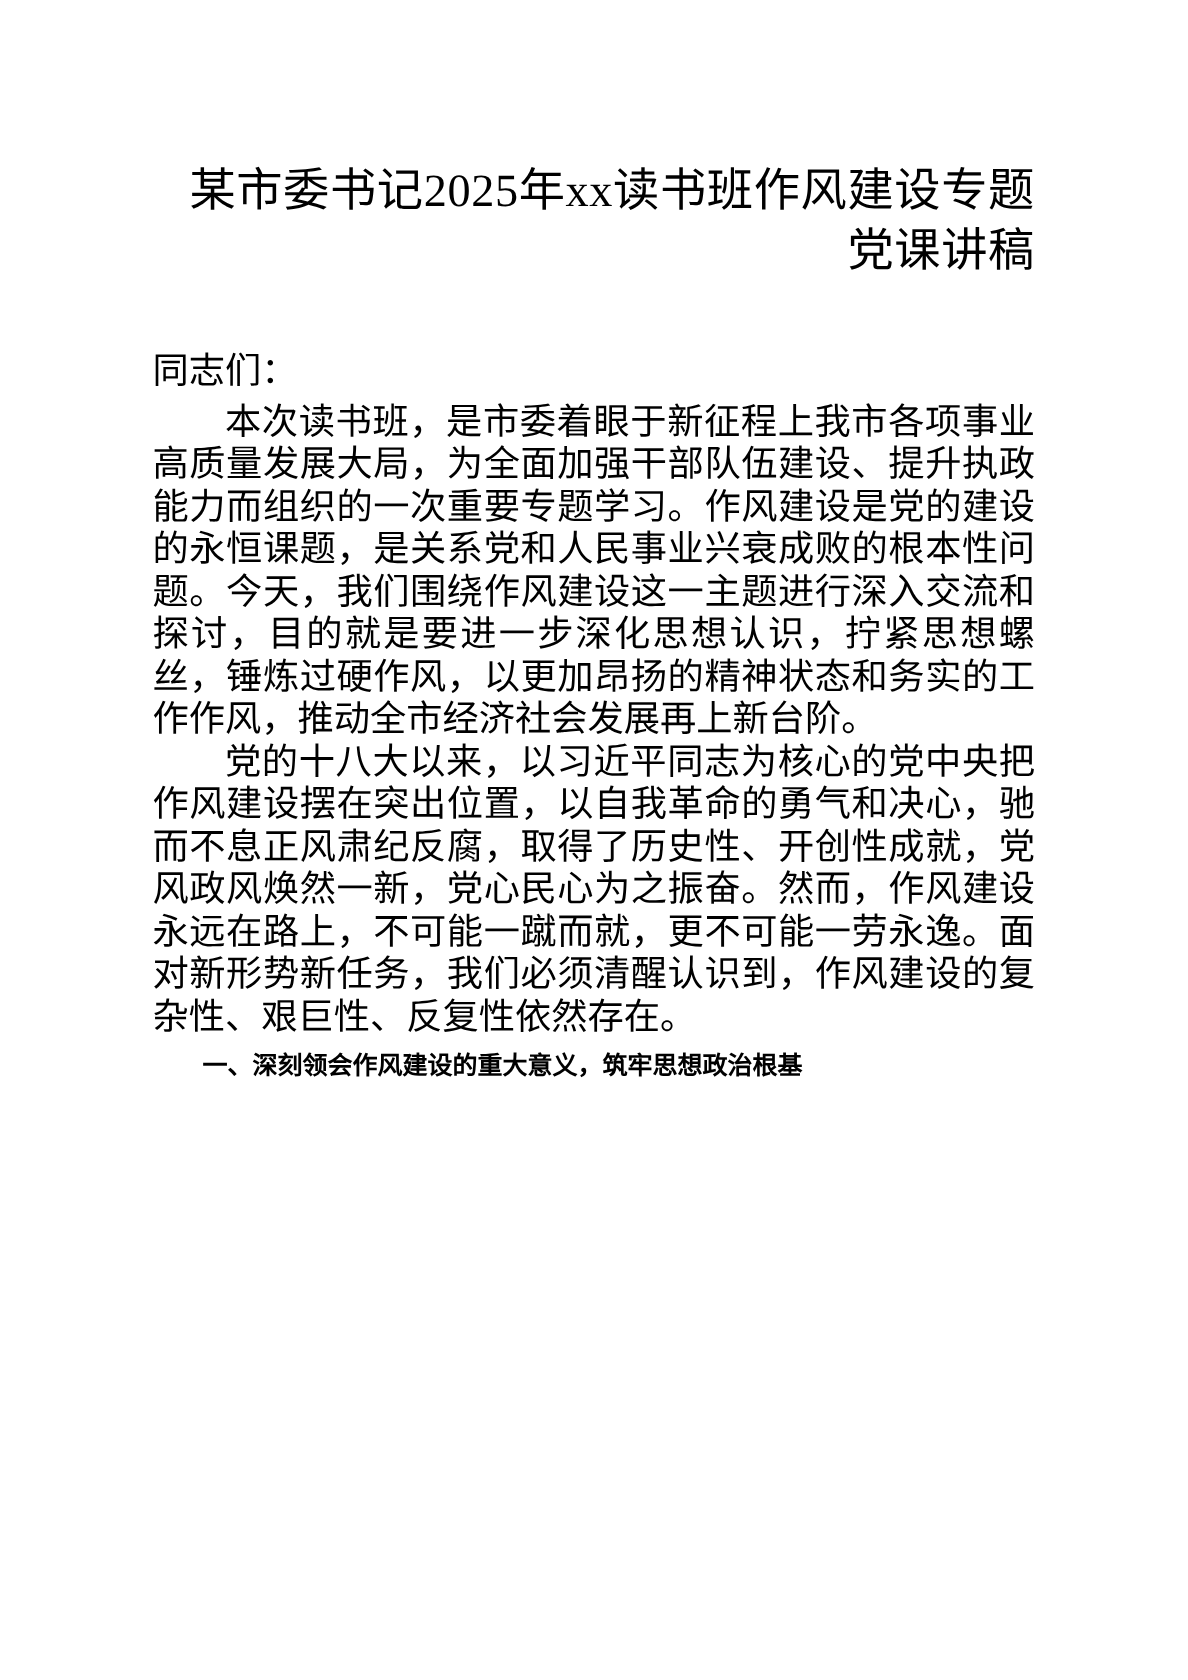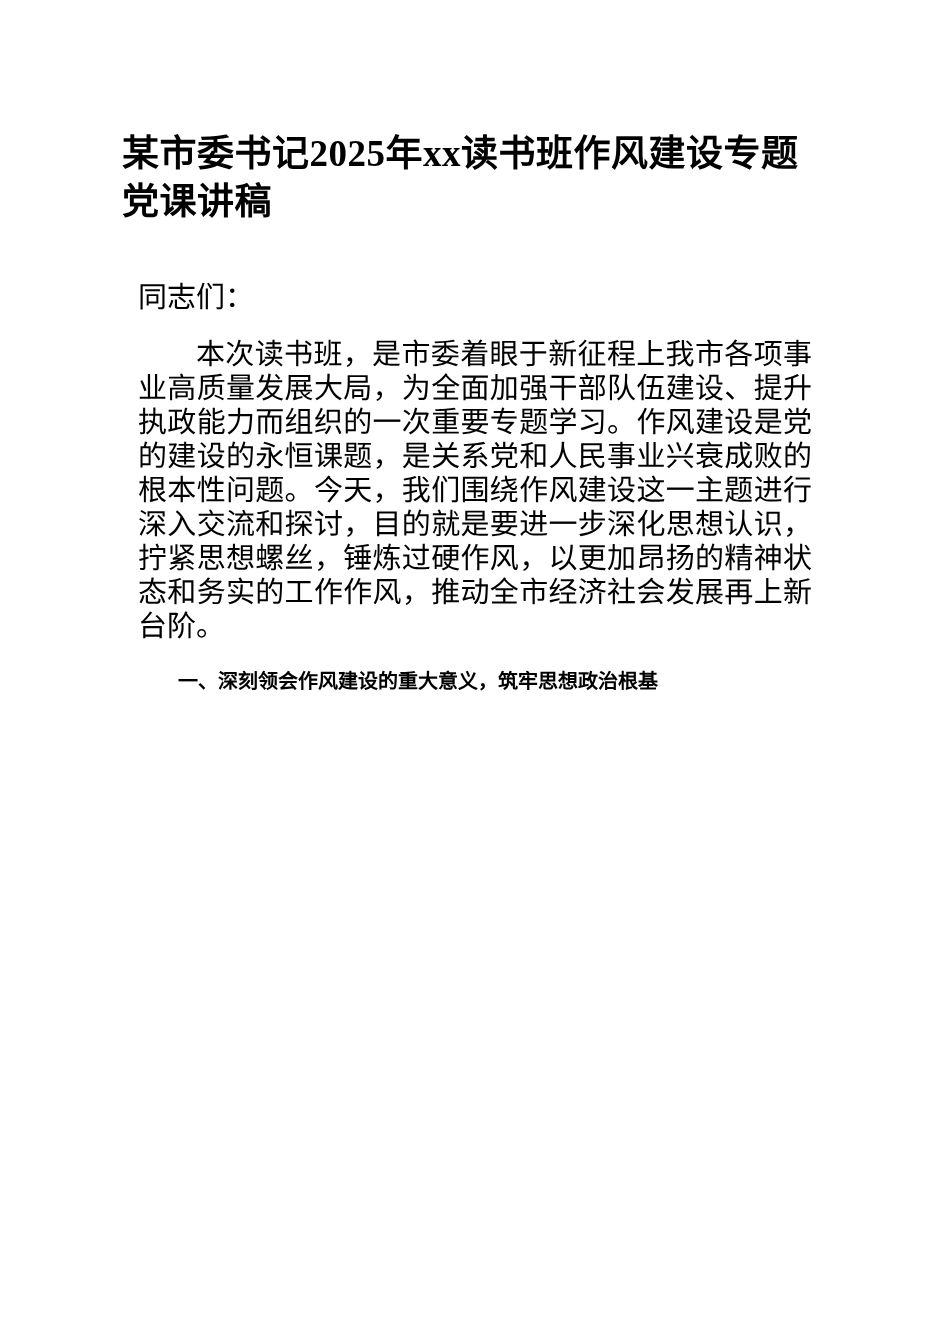--- a/index.html
+++ b/index.html
@@ -14,30 +14,30 @@
     height: 1344px;
     margin: 0 auto;
     background: #ffffff;
     color: #000000;
     box-sizing: border-box;
     padding: 130px 122px 0 122px;
     overflow: hidden;
   }
   .doc-title {
     font-family: "Liberation Serif", "DejaVu Serif", serif;
-    font-weight: bold;
+    font-weight: normal;
     font-size: 37px;
     line-height: 48px;
-    text-align: left;
+    text-align: right;
     margin: 0 0 49px 0;
     letter-spacing: 0.5px;
   }
   .doc-body p,
   .doc-body h2 {
-    margin: 16px;
+    margin: 0;
   }
   .salutation {
     font-family: "Liberation Serif", "DejaVu Serif", serif;
     font-size: 29px;
     line-height: 45.7px;
     text-align: justify;
     text-indent: 0;
   }
   .body-para {
     font-family: "Liberation Serif", "DejaVu Serif", serif;
@@ -61,17 +61,18 @@
 <body>
 
 <div class="page">
   <h1 class="doc-title">某市委书记2025年xx读书班作风建设专题党课讲稿</h1>
 
   <div class="doc-body">
     <p class="salutation">同志们：</p>
 
     <p class="body-para">本次读书班，是市委着眼于新征程上我市各项事业高质量发展大局，为全面加强干部队伍建设、提升执政能力而组织的一次重要专题学习。作风建设是党的建设的永恒课题，是关系党和人民事业兴衰成败的根本性问题。今天，我们围绕作风建设这一主题进行深入交流和探讨，目的就是要进一步深化思想认识，拧紧思想螺丝，锤炼过硬作风，以更加昂扬的精神状态和务实的工作作风，推动全市经济社会发展再上新台阶。</p>
 
+    <p class="body-para">党的十八大以来，以习近平同志为核心的党中央把作风建设摆在突出位置，以自我革命的勇气和决心，驰而不息正风肃纪反腐，取得了历史性、开创性成就，党风政风焕然一新，党心民心为之振奋。然而，作风建设永远在路上，不可能一蹴而就，更不可能一劳永逸。面对新形势新任务，我们必须清醒认识到，作风建设的复杂性、艰巨性、反复性依然存在。</p>
 
     <h2 class="section-heading">一、深刻领会作风建设的重大意义，筑牢思想政治根基</h2>
 
   </div>
 </div>
 
 </body></html>

